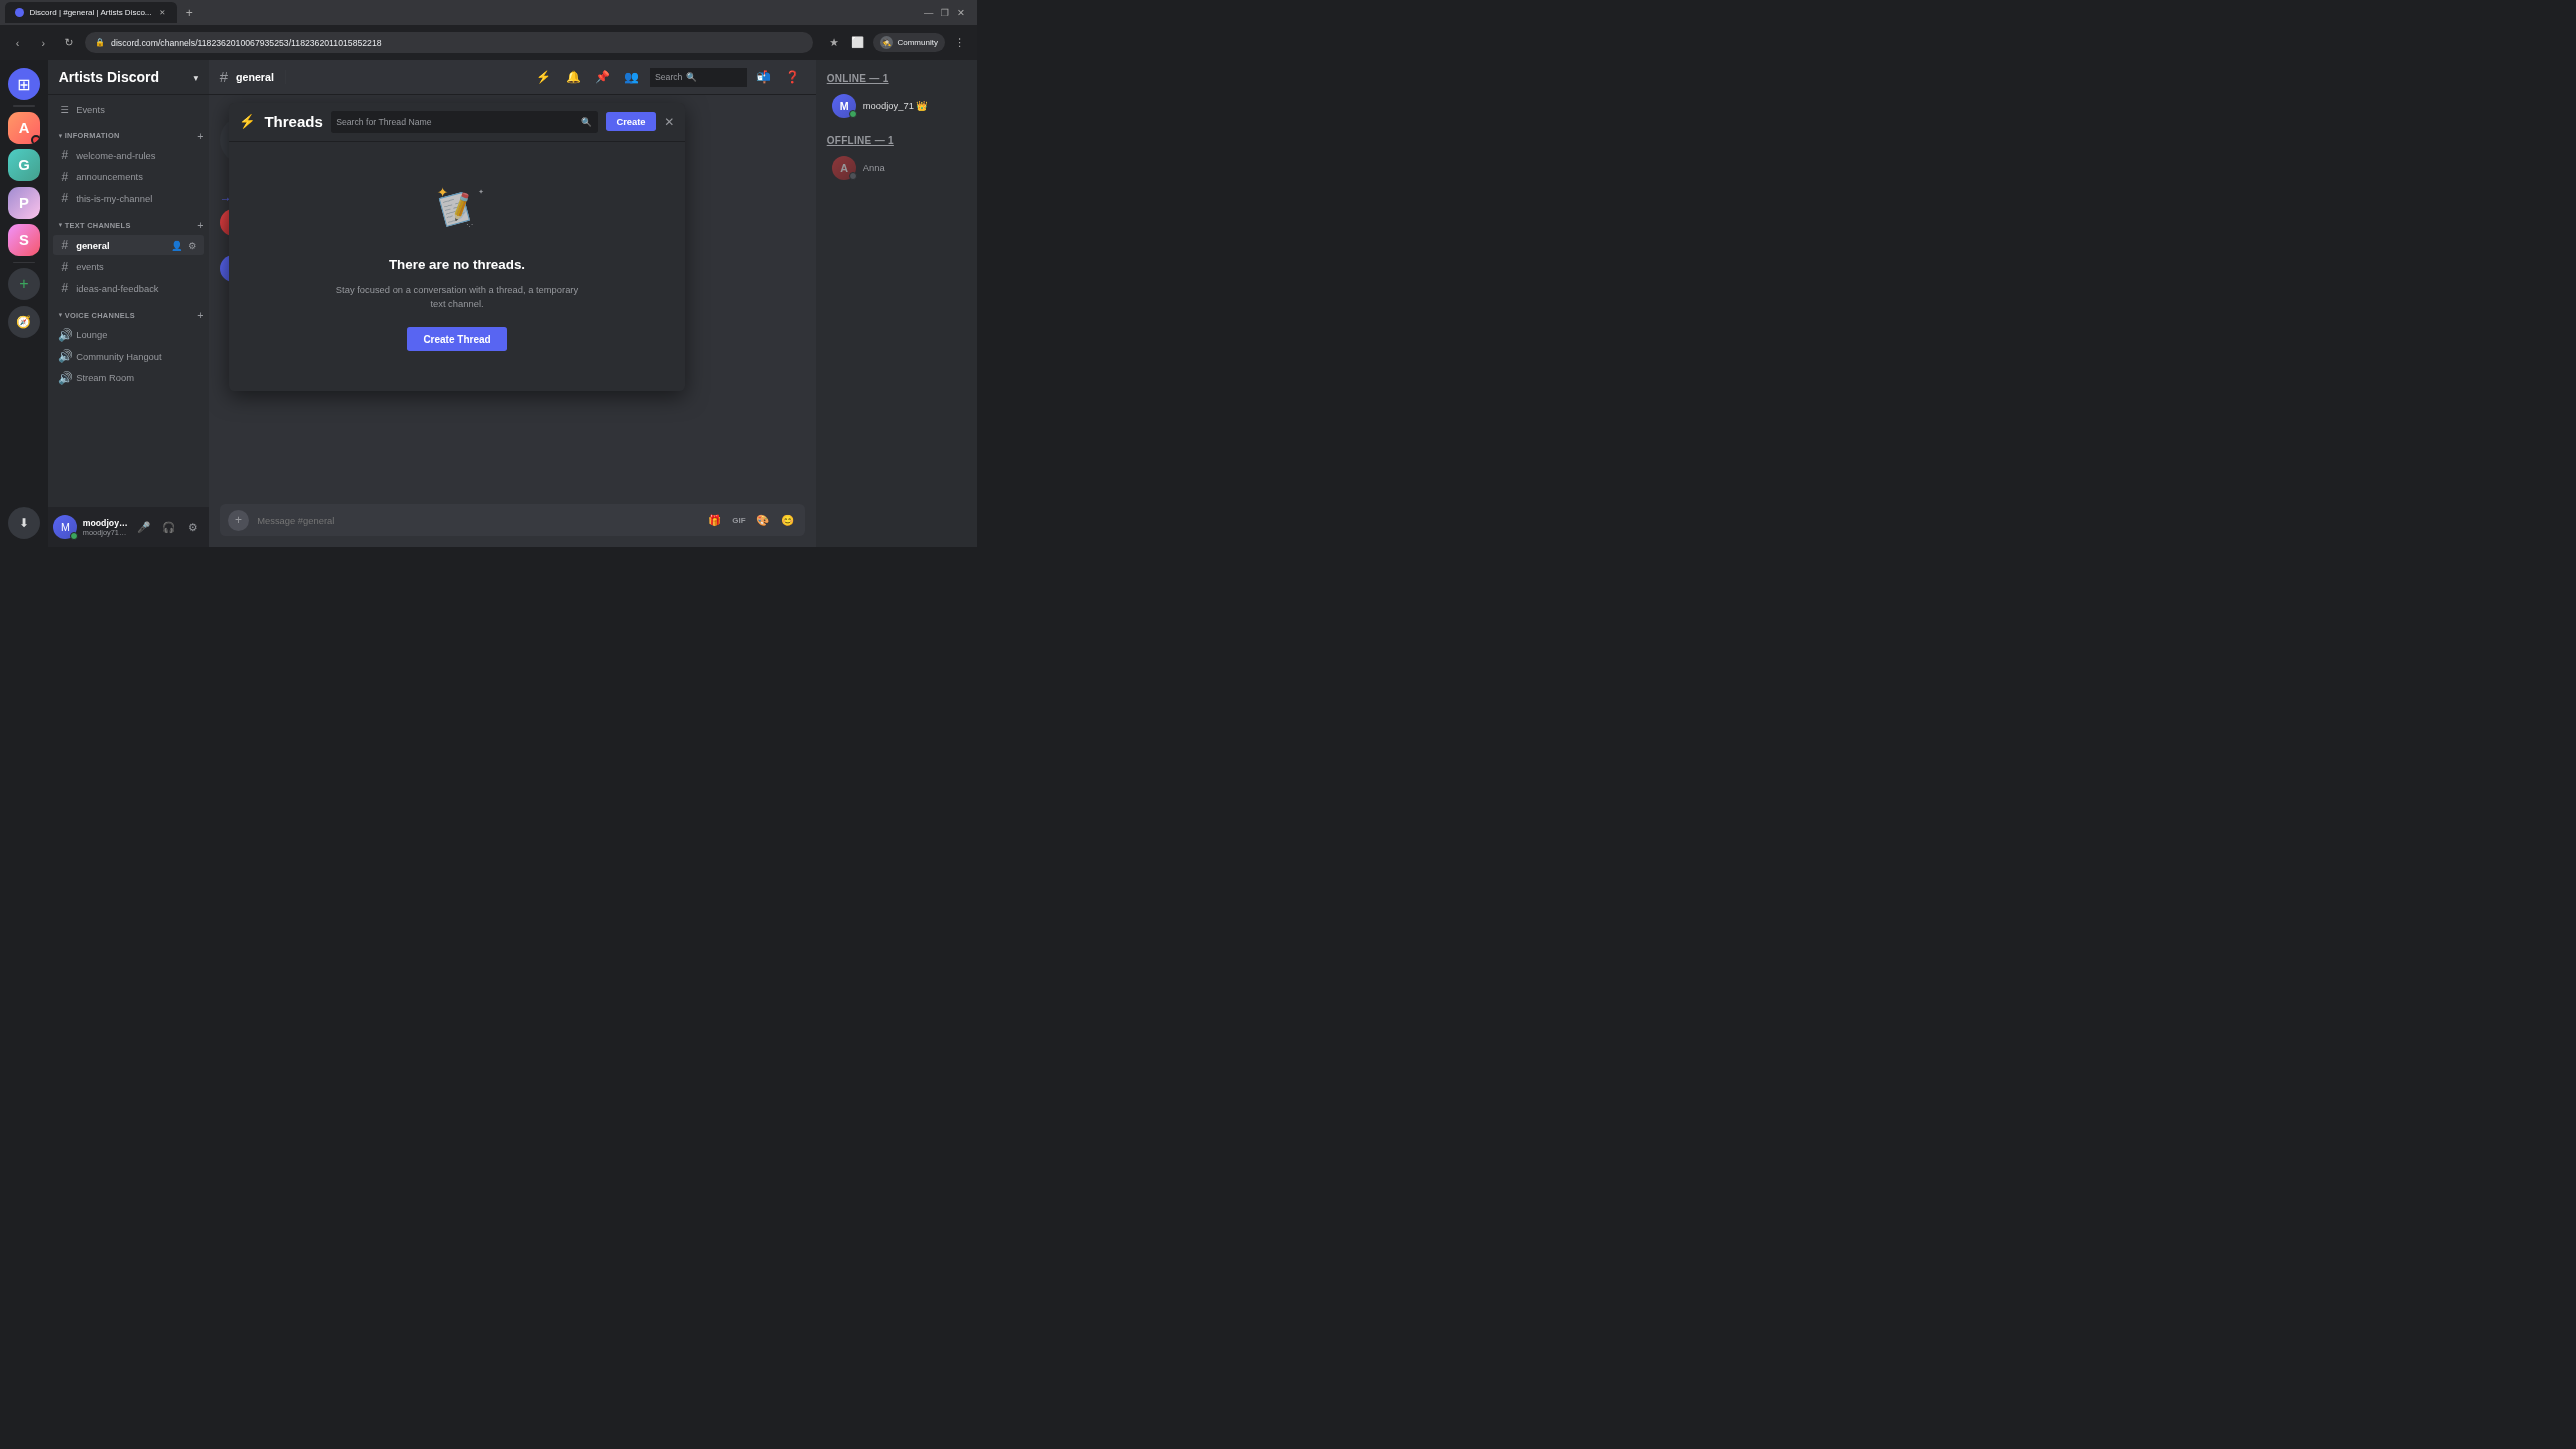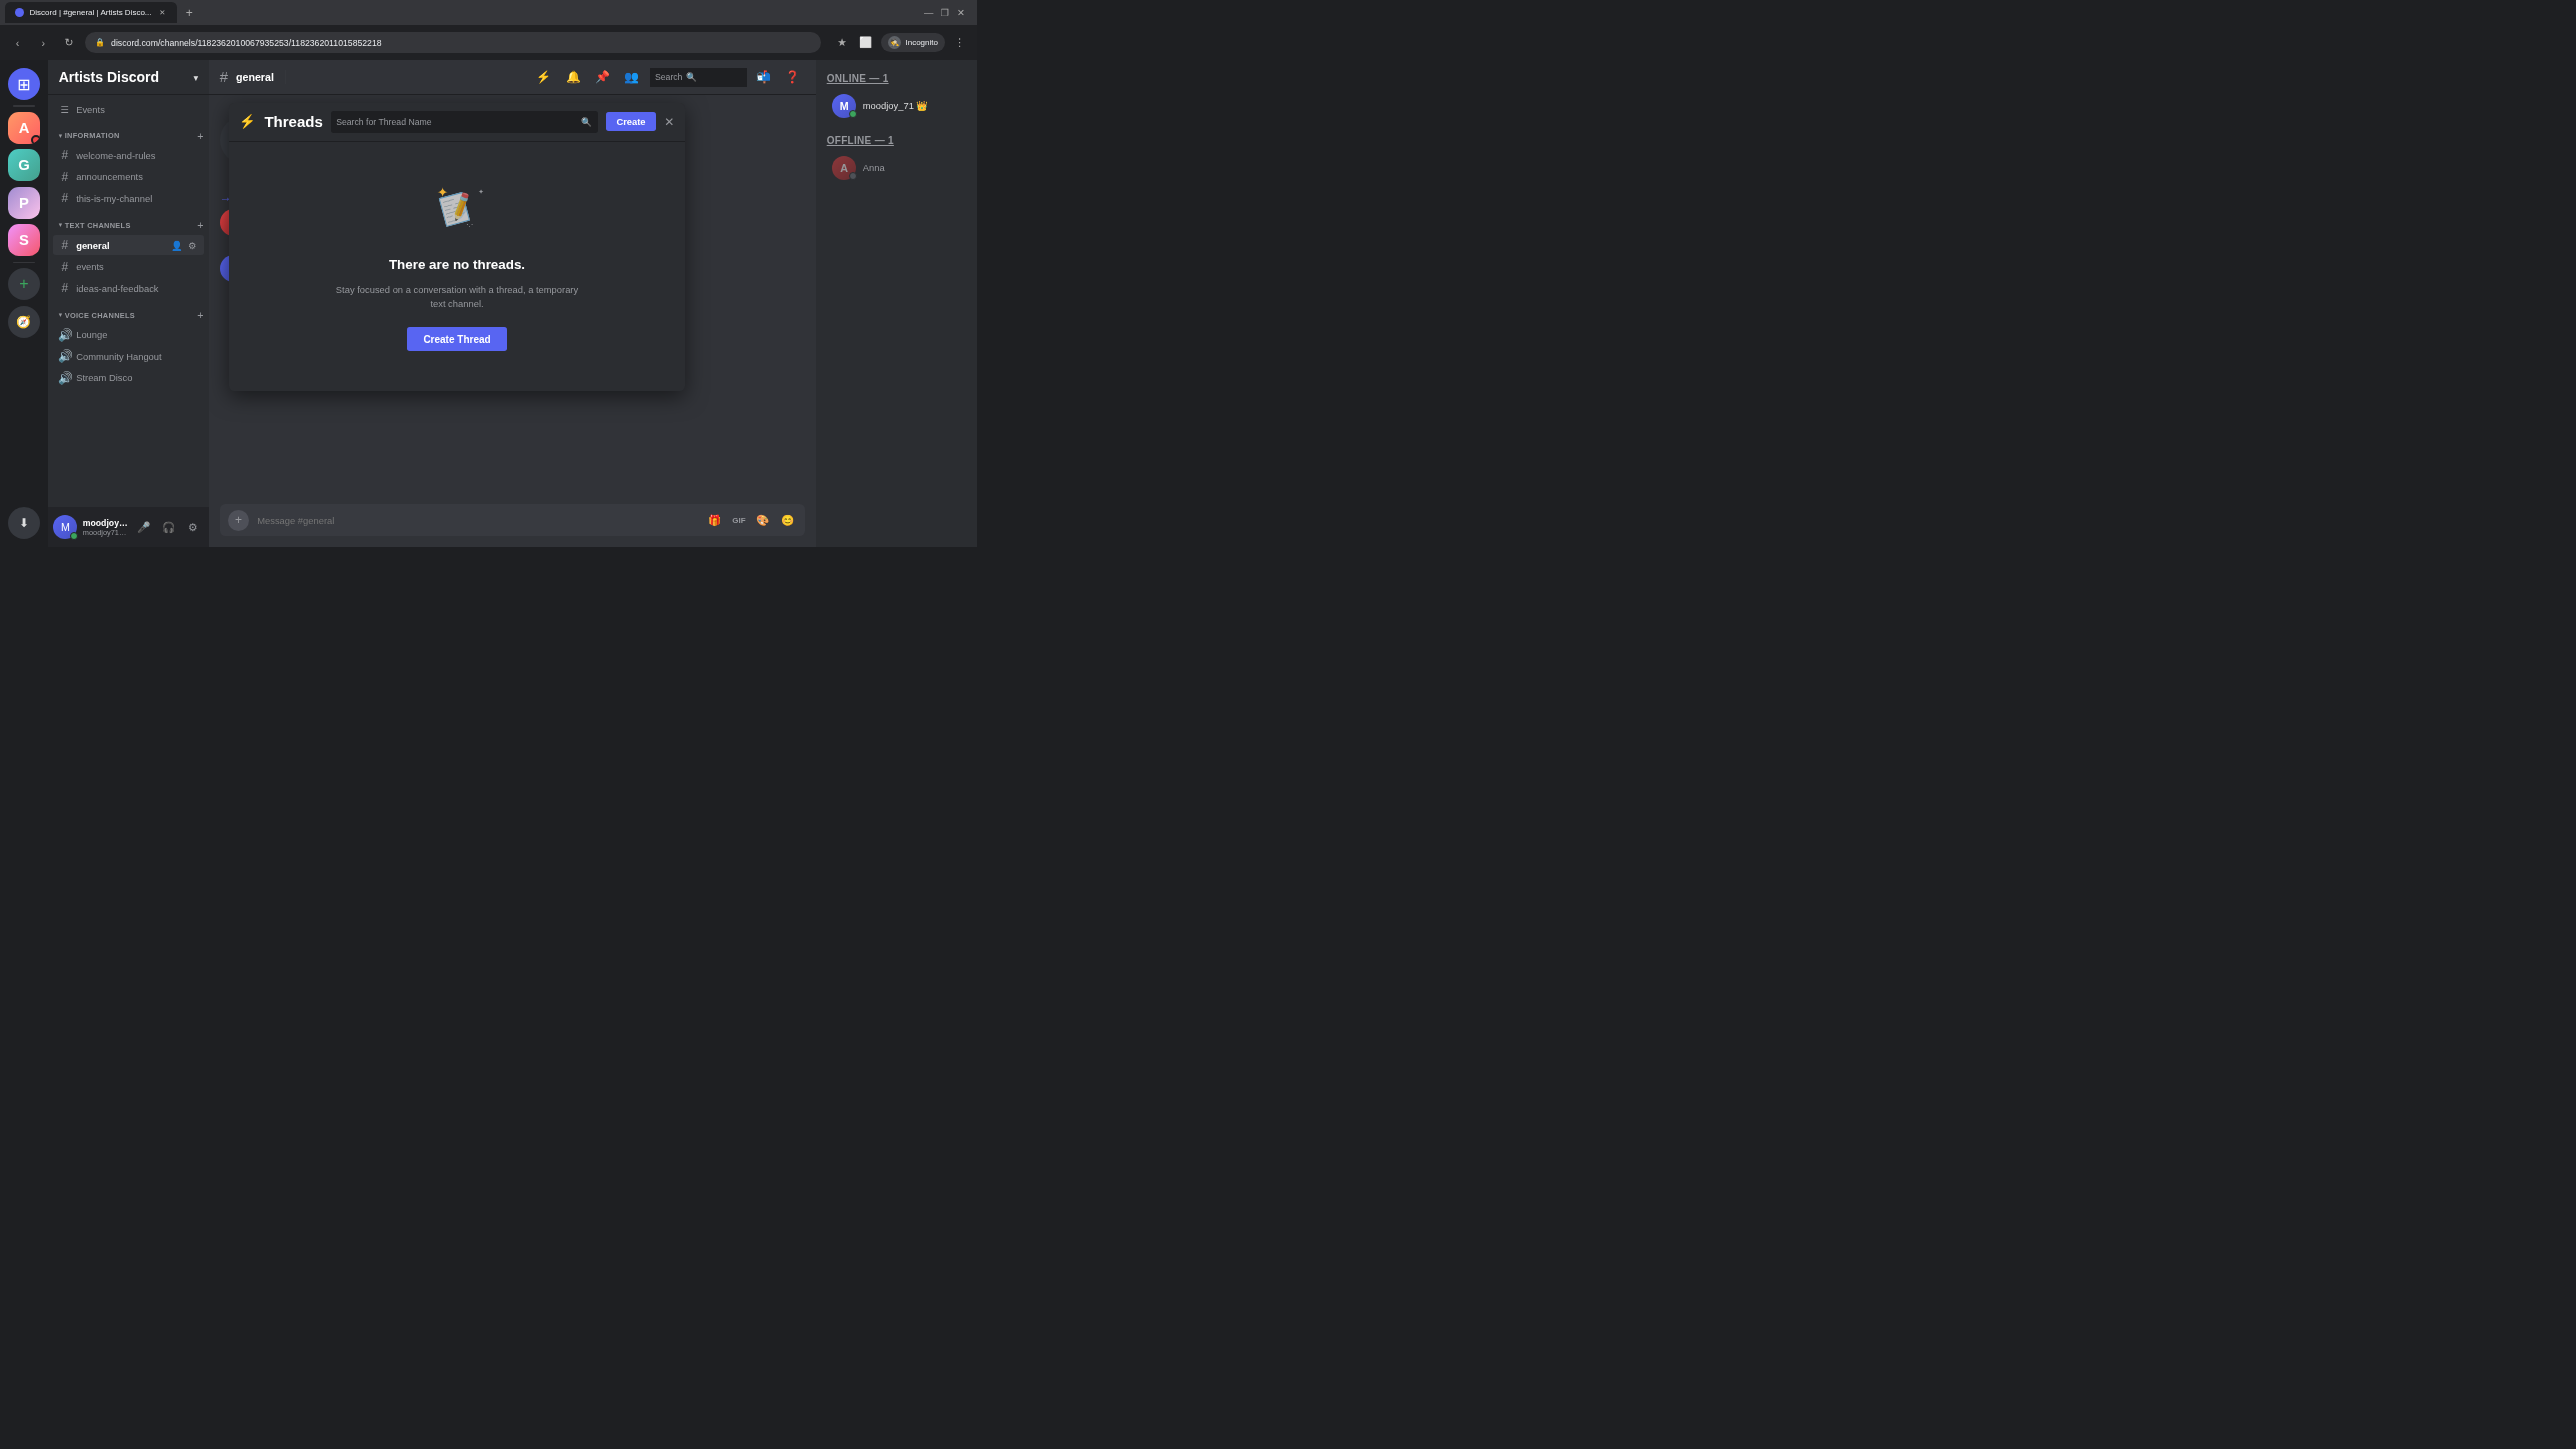--- a/index.html
+++ b/index.html
@@ -868,21 +868,21 @@
     <div class="nav-btn">↻</div>
     <div class="address-input">
       <span class="lock-icon">🔒</span>
       <span>discord.com/channels/1182362010067935253/1182362011015852218</span>
     </div>
     <div class="browser-actions">
       <div class="browser-action-btn">★</div>
       <div class="browser-action-btn">⬜</div>
       <div class="incognito-btn">
         <div class="incognito-avatar">🕵</div>
-        <span>Incognito</span>
+        <span>Community</span>
       </div>
       <div class="browser-action-btn">⋮</div>
     </div>
   </div>
 </div>
 
 <div class="discord-app">
 
   <div class="server-sidebar">
     <div class="server-icon discord-home">
@@ -973,21 +973,21 @@
         <div class="channel-item">
           <span class="channel-icon">🔊</span>
           <span class="channel-name">Lounge</span>
         </div>
         <div class="channel-item">
           <span class="channel-icon">🔊</span>
           <span class="channel-name">Community Hangout</span>
         </div>
         <div class="channel-item">
           <span class="channel-icon">🔊</span>
-          <span class="channel-name">Stream Disco</span>
+          <span class="channel-name">Stream Room</span>
         </div>
       </div>
     </div>
 
     <div class="user-status-bar">
       <div class="user-avatar-small avatar-moodjoy">
         M
         <div class="user-online-indicator"></div>
       </div>
       <div class="user-info">

